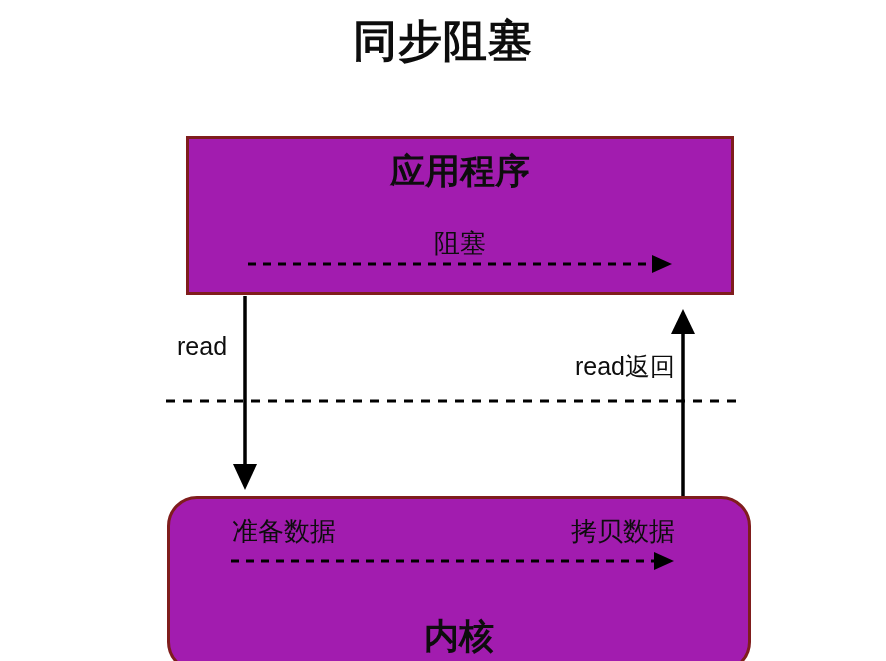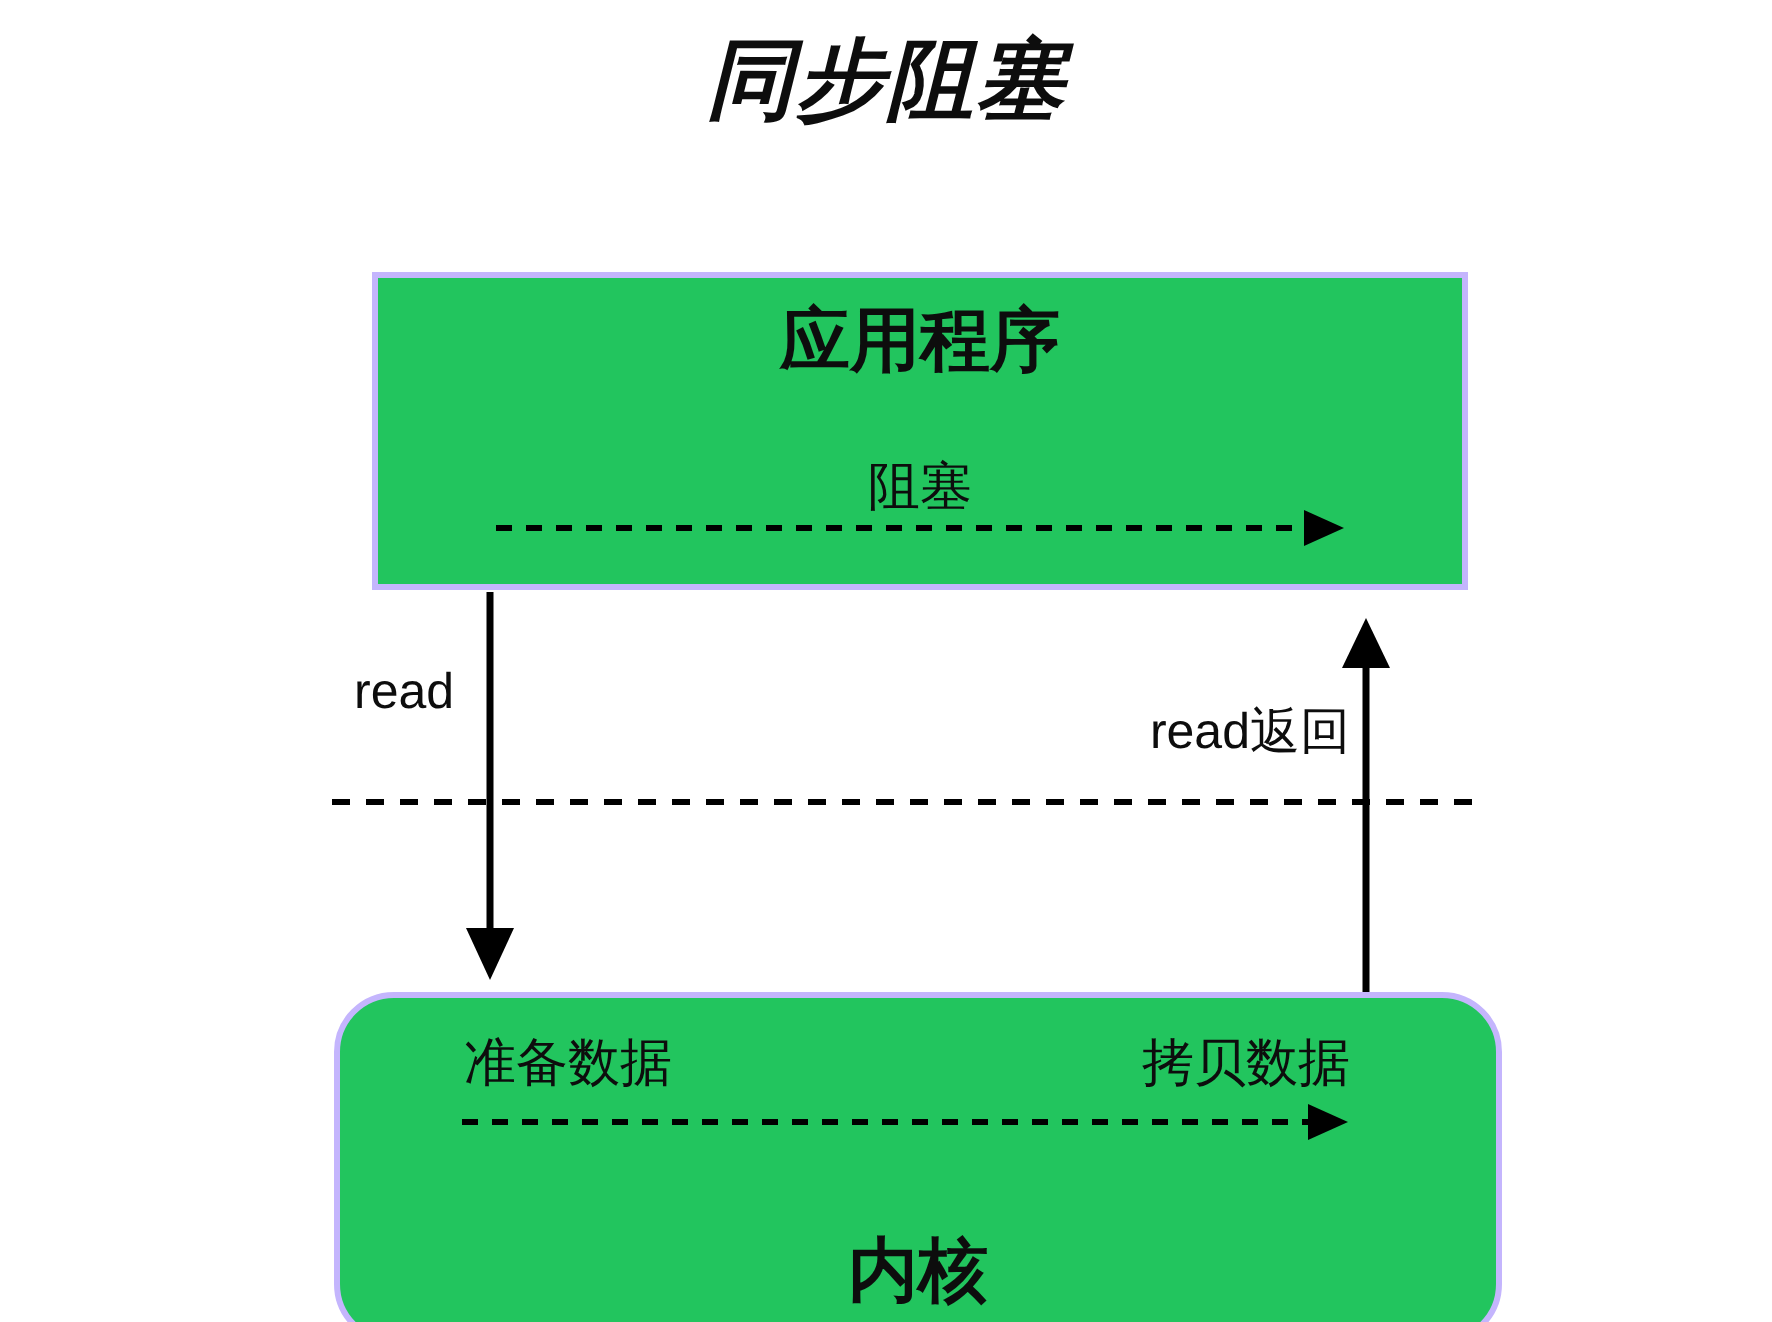--- a/index.html
+++ b/index.html
@@ -27,29 +27,28 @@
     left: 0;
     top: 16px;
     width: 886px;
     text-align: center;
     font-size: 44px;
     font-weight: bold;
     letter-spacing: 1px;
     line-height: 1.15;
     color: #0d0d0d;
     white-space: nowrap;
-    font-style: italic;
   }
 
   
   .layer-box {
     position: absolute;
     box-sizing: border-box;
-    border: 3px solid #c4b5fd;
-    background: #22c55e;
+    border: 3px solid #7f1d1d;
+    background: #a21caf;
   }
   #app-box {
     left: 186px;
     top: 136px;
     width: 548px;
     height: 159px;
   }
   #kernel-box {
     left: 167px;
     top: 496px;

